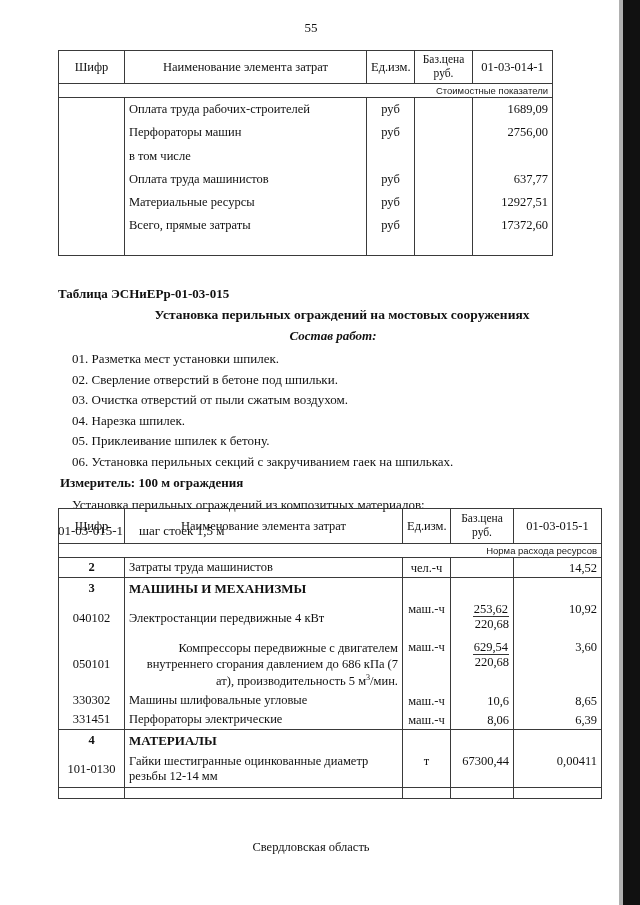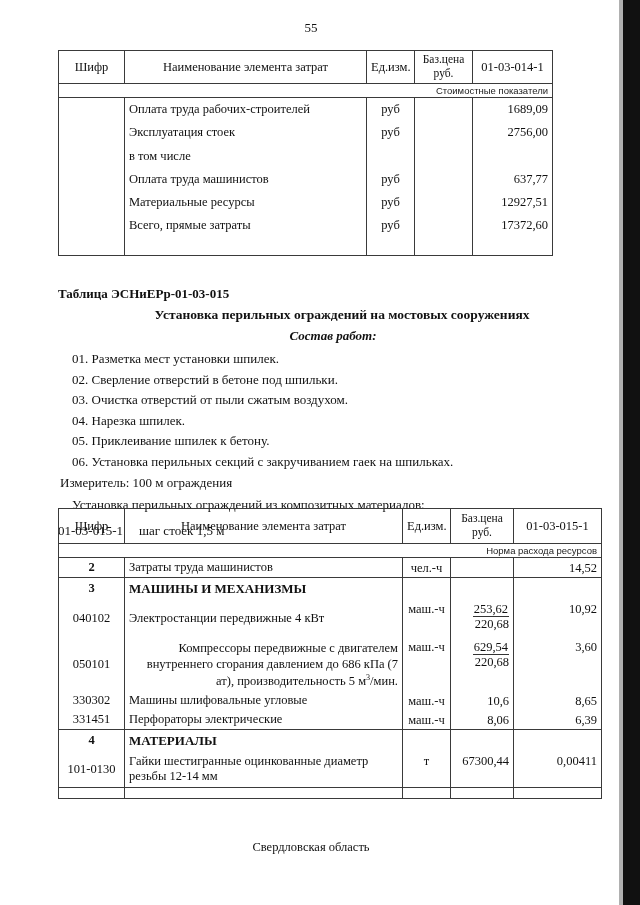--- a/index.html
+++ b/index.html
@@ -105,21 +105,21 @@
   .t-sostav {
     font-style: italic;
     font-weight: bold;
     text-align: center;
     font-size: 13px;
     margin-top: 2px;
     padding-left: 10px;
   }
   ol.works { list-style: none; margin: 4px 0 0 0; padding: 0 0 0 14px; }
   ol.works li { font-size: 13px; line-height: 1.58; }
-  .izmeritel { font-weight: normal; font-size: 13px; margin-top: 2px; padding-left: 2px; }
+  .izmeritel { font-weight: bold; font-size: 13px; margin-top: 2px; padding-left: 2px; }
   .sub-desc { font-size: 13px; margin-top: 3px; padding-left: 14px; }
   .variant-line { font-size: 13px; margin-top: 8px; padding-left: 0px; }
   .variant-line .gap { display: inline-block; width: 16px; }
 
   .footer {
     position: absolute;
     top: 840px;
     left: 0;
     width: 622px;
     text-align: center;
@@ -162,21 +162,21 @@
     <tbody id="t1-rows">
         <tr>
           <td class="c-code" style="height: 21px; border-top: none; border-bottom: none;"></td>
           <td class="c-name b" style="border-top: none; border-bottom: none;">Оплата труда рабочих-строителей</td>
           <td class="c-unit b" style="border-top: none; border-bottom: none;">руб</td>
           <td class="c-price" style="border-top: none; border-bottom: none;"></td>
           <td class="c-val b" style="border-top: none; border-bottom: none;">1689,09</td>
         </tr>
         <tr>
           <td class="c-code" style="height: 21px; border-top: none; border-bottom: none;"></td>
-          <td class="c-name b" style="border-top: none; border-bottom: none;">Эксплуатация стоек</td>
+          <td class="c-name b" style="border-top: none; border-bottom: none;">Перфораторы машин</td>
           <td class="c-unit b" style="border-top: none; border-bottom: none;">руб</td>
           <td class="c-price" style="border-top: none; border-bottom: none;"></td>
           <td class="c-val b" style="border-top: none; border-bottom: none;">2756,00</td>
         </tr>
         <tr>
           <td class="c-code" style="height: 22px; border-top: none; border-bottom: none;"></td>
           <td class="c-name" style="border-top: none; border-bottom: none;">в том числе</td>
           <td class="c-unit" style="border-top: none; border-bottom: none;"></td>
           <td class="c-price" style="border-top: none; border-bottom: none;"></td>
           <td class="c-val" style="border-top: none; border-bottom: none;"></td>

